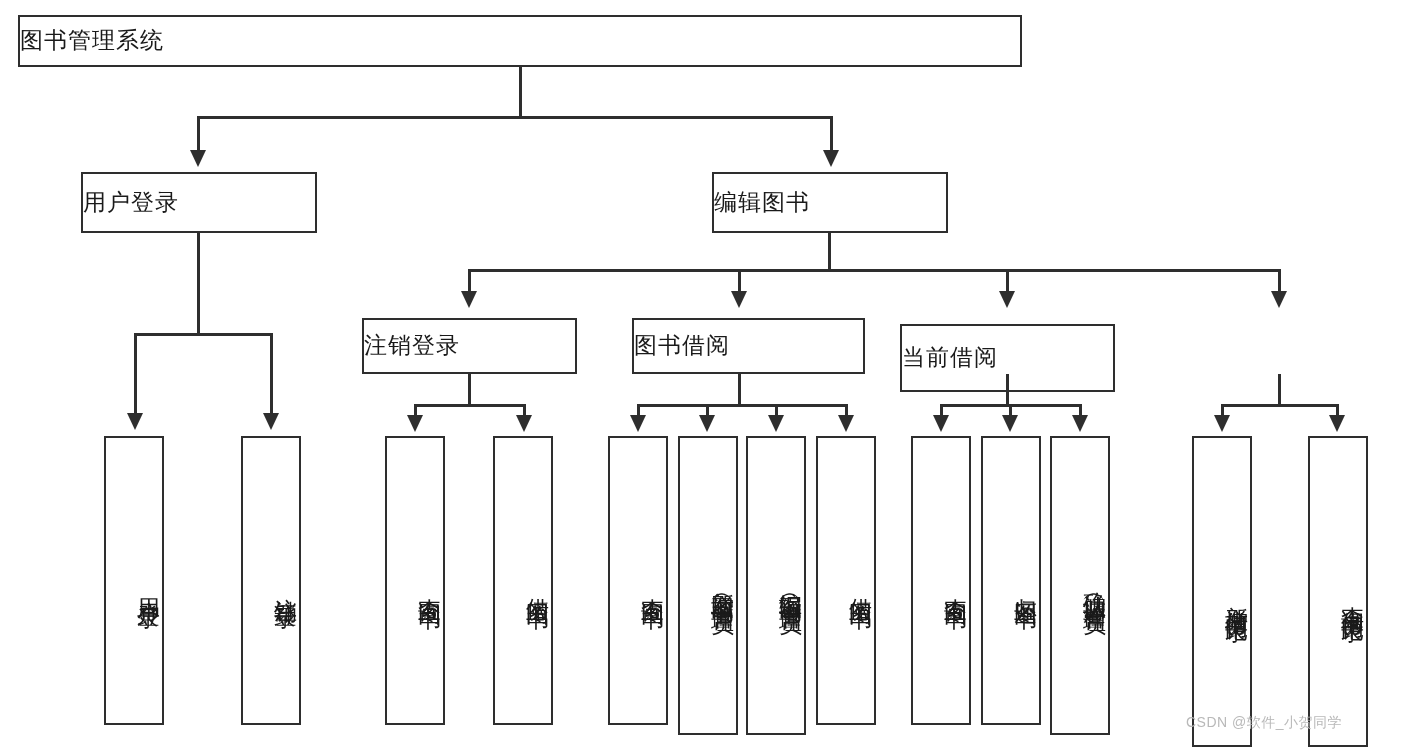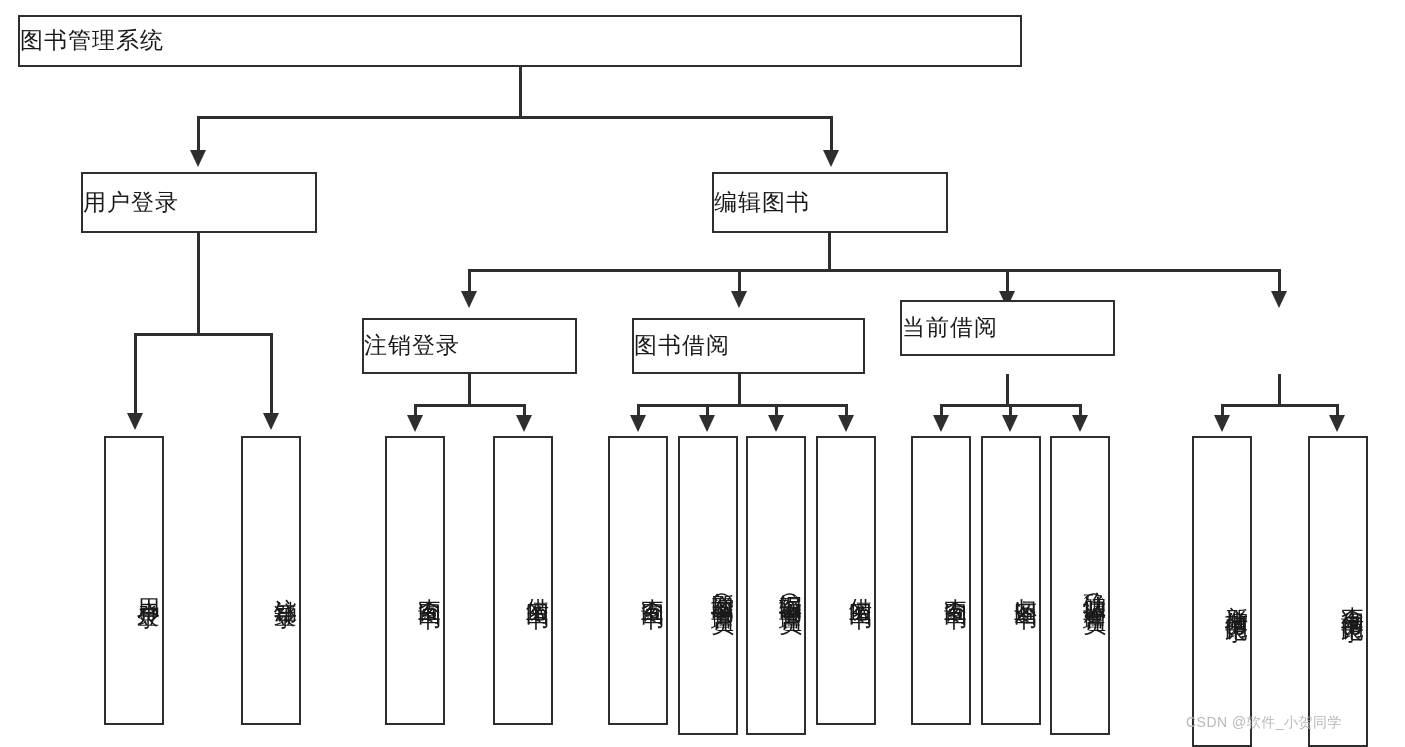--- a/index.html
+++ b/index.html
@@ -114,21 +114,21 @@
   <div class="arrow" style="left:999px; top:291px;"></div>
   <div class="ln vline" style="left:1278px; top:269px; width:3px; height:25px;"></div>
   <div class="arrow" style="left:1271px; top:291px;"></div>
 
   <div class="node horiz" style="left:362px; top:318px; width:215px; height:56px;">
     <span class="cap">注销登录</span>
   </div>
   <div class="node horiz" style="left:632px; top:318px; width:233px; height:56px;">
     <span class="cap">图书借阅</span>
   </div>
-  <div class="node horiz" style="left:900px; top:300px; width:215px; height:56px;">
+  <div class="node horiz" style="left:900px; top:324px; width:215px; height:68px;">
     <span class="cap">当前借阅</span>
   </div>
 
   <div class="ln vline" style="left:468px; top:374px; width:3px; height:32px;"></div>
   <div class="ln hline" style="left:414px; top:404px; width:112px; height:3px;"></div>
   <div class="ln vline" style="left:414px; top:404px; width:3px; height:13px;"></div>
   <div class="arrow" style="left:407px; top:415px;"></div>
   <div class="ln vline" style="left:523px; top:404px; width:3px; height:13px;"></div>
   <div class="arrow" style="left:516px; top:415px;"></div>
 

